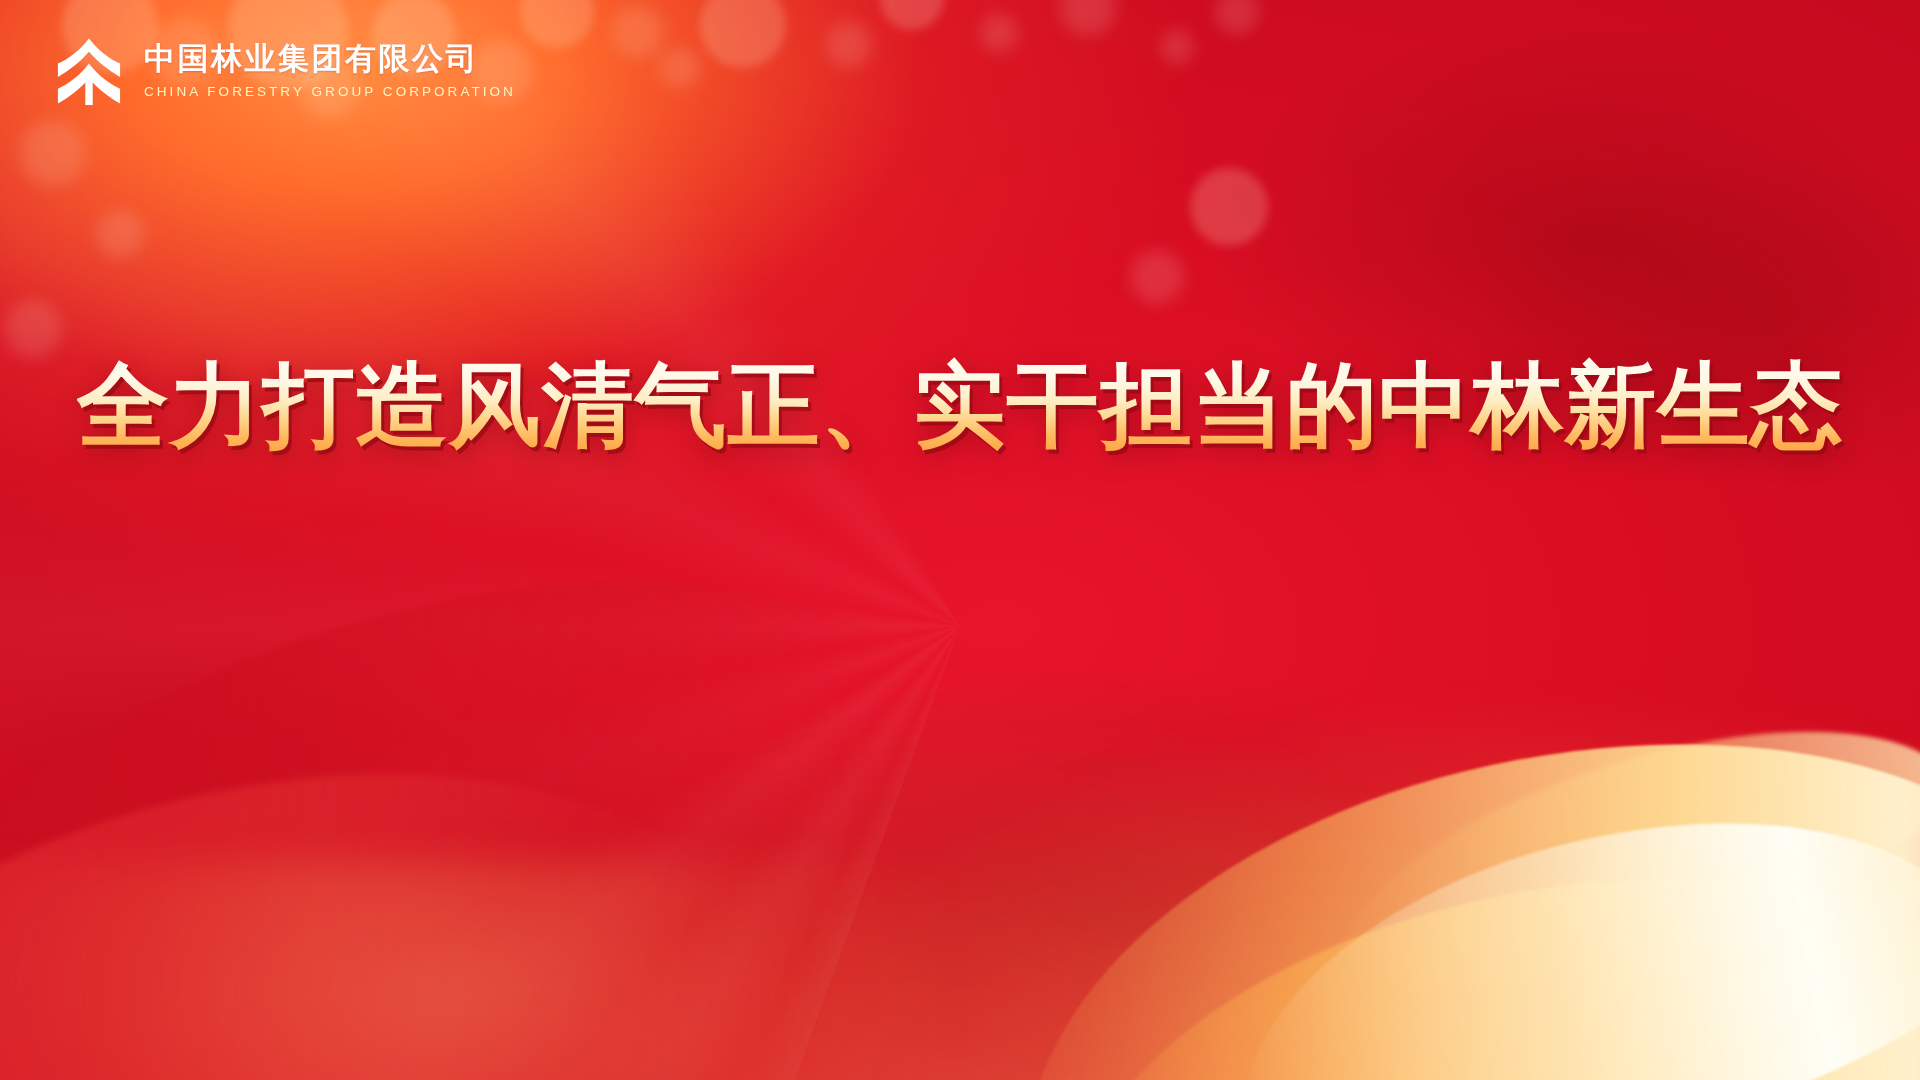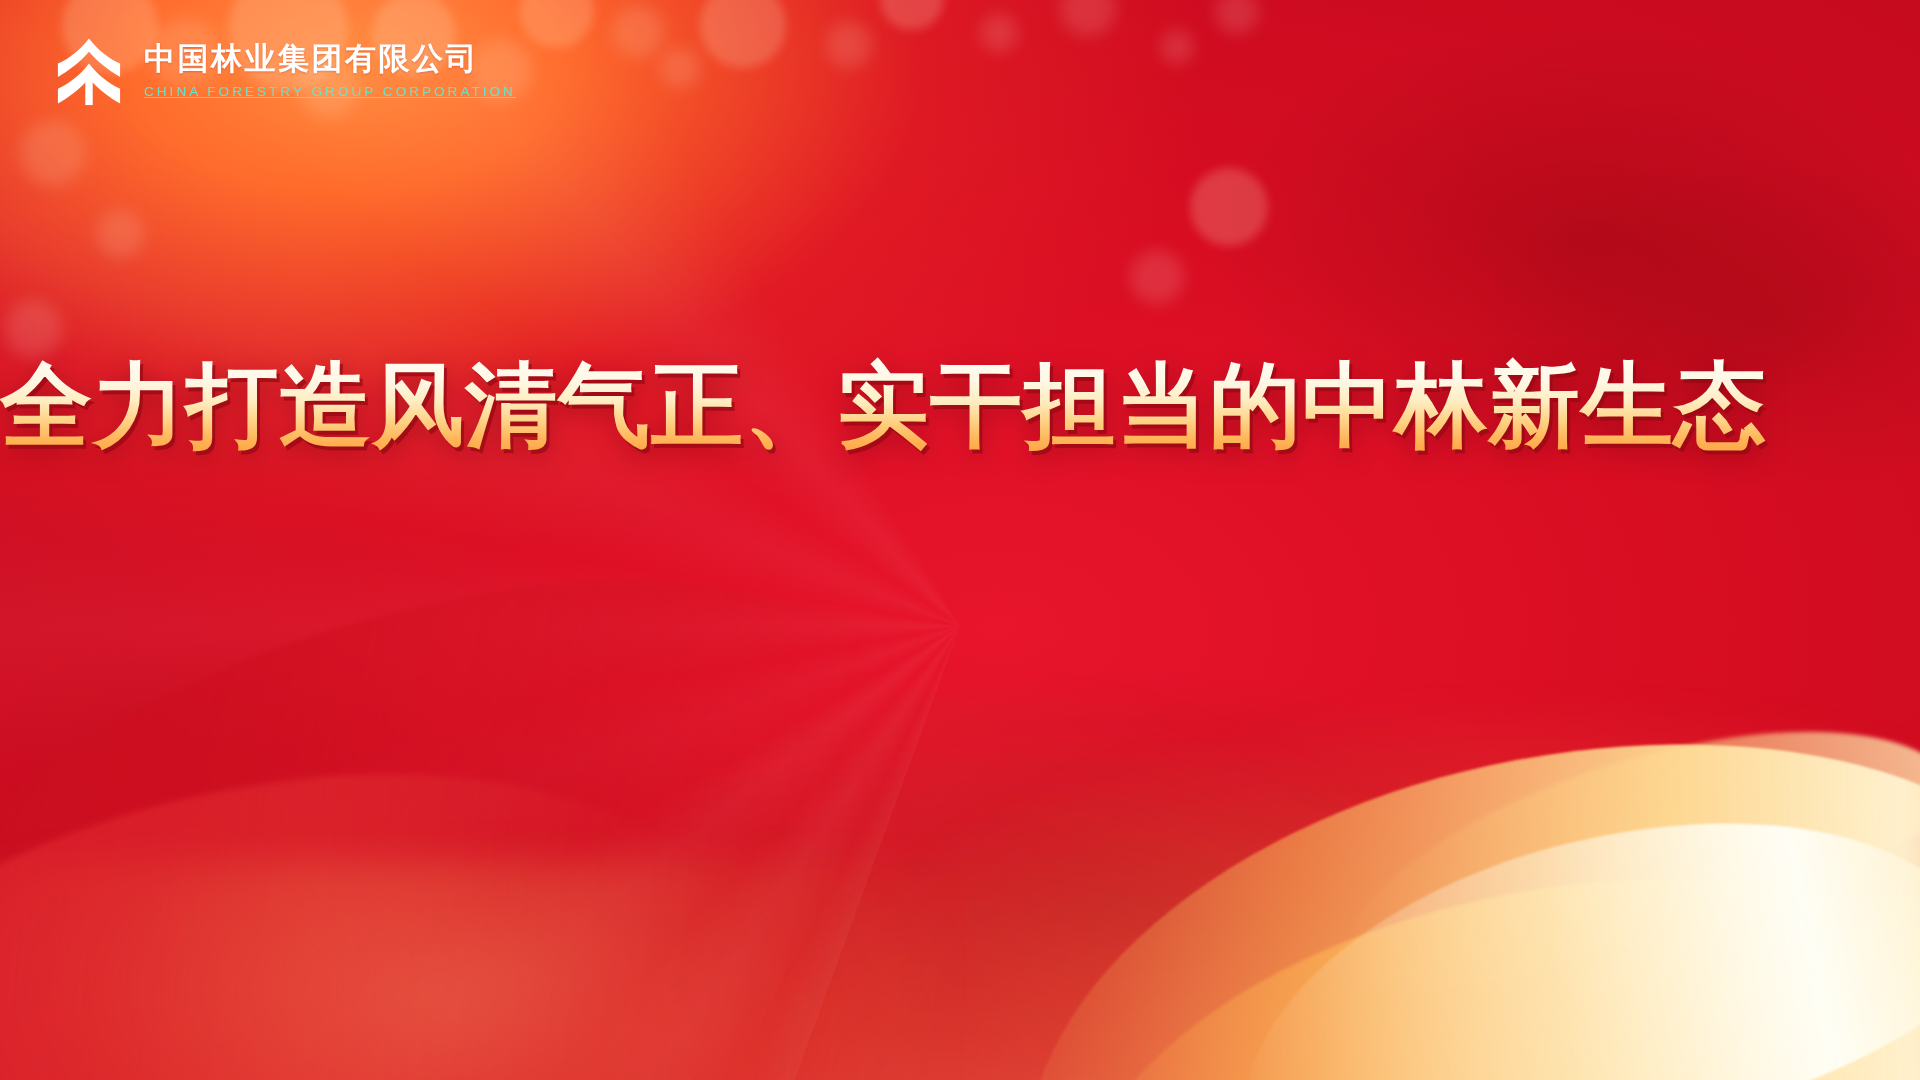--- a/index.html
+++ b/index.html
@@ -112,28 +112,28 @@
     position:absolute;left:52px;top:34px;display:flex;gap:18px;z-index:40;
   }
   .logo-mark{width:74px;height:74px;position:relative;flex:0 0 auto;}
   .logo-mark svg{display:block;width:74px;height:74px;}
   .logo-text{display:flex;flex-direction:column;justify-content:center;}
   .logo-cn{
     color:#fff;font-size:31px;font-weight:700;letter-spacing:2.5px;line-height:1.12;
     white-space:nowrap;text-shadow:0 1px 2px rgba(150,20,10,0.25);
   }
   .logo-en{
-    color:#5eead4;font-size:13.5px;font-weight:500;letter-spacing:3.05px;line-height:1.2;
-    margin-top:7px;white-space:nowrap;opacity:.97;text-decoration:underline;
+    color:#fef9c3;font-size:13.5px;font-weight:500;letter-spacing:3.05px;line-height:1.2;
+    margin-top:7px;white-space:nowrap;opacity:.97;
   }
 
   
   .headline{
     position:absolute;left:0;right:0;top:352px;z-index:50;
-    display:flex;flex-direction:row;align-items:center;gap:22px;
+    display:flex;flex-direction:column;align-items:center;gap:22px;
   }
   .hl-line{
     position:relative;
     font-family:"DejaVu Sans","Liberation Sans",sans-serif;
     font-weight:700;
     font-size:92px;
     letter-spacing:1px;
     line-height:1.18;
     white-space:nowrap;
     background:linear-gradient(180deg,

